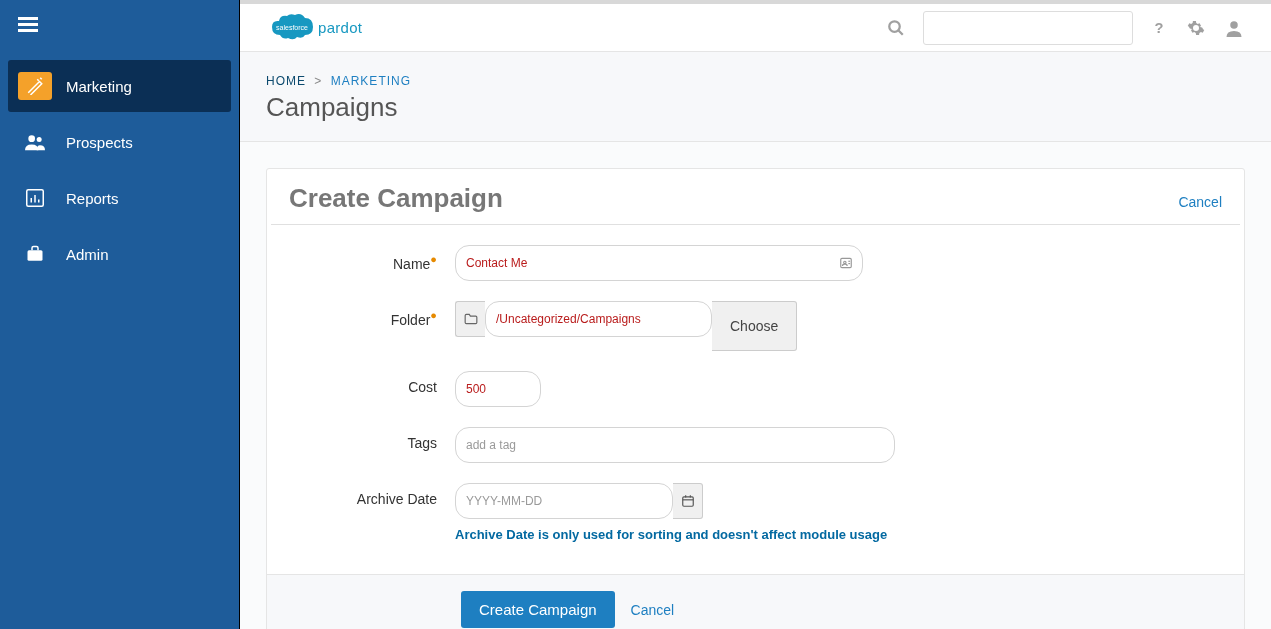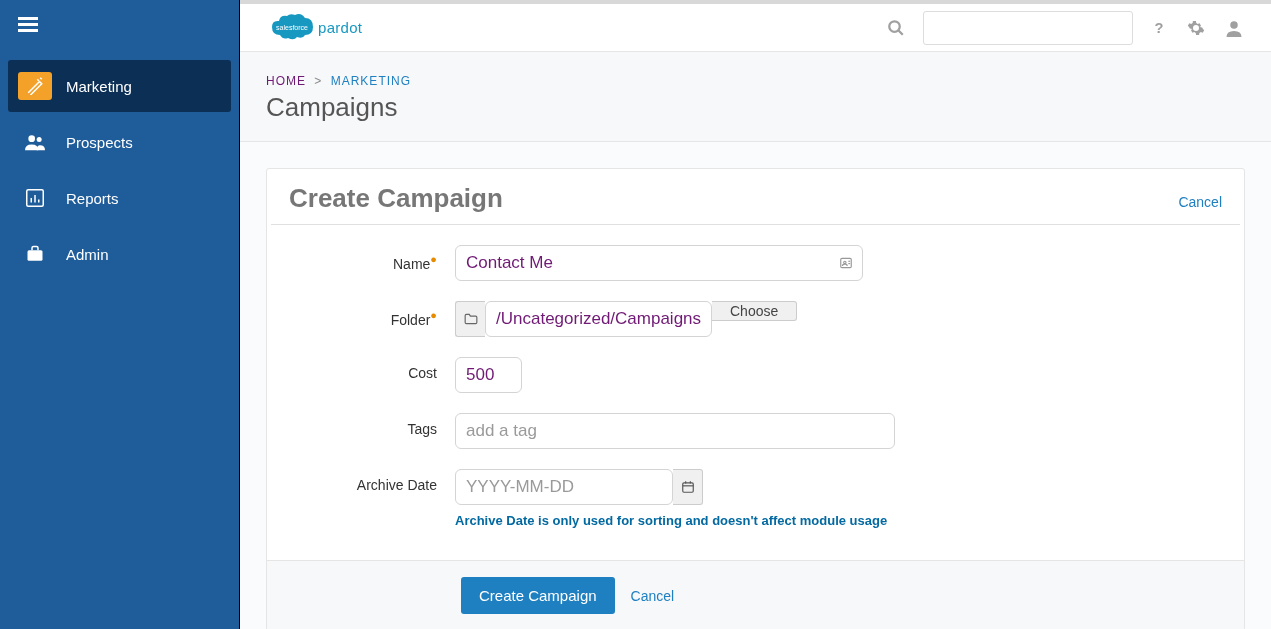--- a/index.html
+++ b/index.html
@@ -41,30 +41,30 @@
   .panel { background: #fff; border: 1px solid #e5e5e5; border-radius: 3px; }
   .panel-head { display: flex; align-items: baseline; padding: 14px 18px 10px 18px; border-bottom: 1px solid #e0e0e0; margin: 0 4px; }
   .panel-title { font-size: 26px; color: #777; font-weight: 600; flex: 1; }
   .cancel-link { color: #1e7fc1; font-size: 14px; cursor: pointer; }
 
   .form { padding: 20px 18px 26px 18px; }
   .form-row { display: flex; align-items: flex-start; margin-bottom: 20px; }
   .form-label { width: 170px; text-align: right; padding-right: 18px; padding-top: 8px; color: #333; font-size: 14px; font-weight: 500; }
   .form-label .req { color: #e68a00; font-size: 11px; vertical-align: super; }
   .form-control-wrap { flex: 1; }
-  input.txt { height: 36px; border: 1px solid #d4d4d4; border-radius: 6px; padding: 0 10px; font-size: 17px; color: #701a75; background: #fff; }
+  input.txt { height: 36px; border: 1px solid #d4d4d4; border-radius: 14px; padding: 0 10px; font-size: 12px; color: #b91c1c; background: #fff; }
   input.txt::placeholder { color: #9a9a9a; }
   .name-input { width: 408px; position: relative; }
   .name-wrap { position: relative; display: inline-block; }
   .name-wrap .card-icon { position: absolute; right: 10px; top: 50%; transform: translateY(-50%); color: #999; }
   .folder-group { display: flex; }
   .folder-icon-btn { width: 30px; height: 36px; border: 1px solid #ccc; border-right: none; background: #f0f0f0; display: flex; align-items: center; justify-content: center; border-radius: 3px 0 0 3px; color: #666; }
   .folder-input { width: 227px; border-radius: 0; color: #9a9a9a; }
-  .choose-btn { height: 20px; padding: 0 18px; border: 1px solid #ccc; border-left: none; background: #f0f0f0; border-radius: 0 3px 3px 0; color: #444; cursor: pointer; font-size: 14px; }
-  .cost-input { width: 67px; }
+  .choose-btn { height: 50px; padding: 0 18px; border: 1px solid #ccc; border-left: none; background: #f0f0f0; border-radius: 0 3px 3px 0; color: #444; cursor: pointer; font-size: 14px; }
+  .cost-input { width: 86px; }
   .tags-input { width: 440px; font-style: normal; }
   .date-group { display: flex; }
   .date-input { width: 218px; border-radius: 3px 0 0 3px; }
   .date-btn { width: 30px; height: 36px; border: 1px solid #ccc; border-left: none; background: #f0f0f0; border-radius: 0 3px 3px 0; display: flex; align-items: center; justify-content: center; color: #555; cursor: pointer; }
   .help-text { color: #0369a1; font-size: 13px; margin-top: 8px; font-weight: bold; }
 
   
   .panel-footer { background: #f7f8fa; border-top: 1px solid #e5e5e5; padding: 16px 18px; display: flex; align-items: center; }
   .footer-spacer-left { width: 176px; }
   .primary-btn { background: #1e7fc1; color: #fff; border: none; border-radius: 3px; padding: 10px 18px; font-size: 15px; cursor: pointer; }
@@ -157,21 +157,21 @@
     <span class="topbar-icon">
       <svg width="18" height="18" viewBox="0 0 24 24" fill="currentColor">
           <circle cx="12" cy="8" r="5"></circle>
           <path d="M2 24 Q2 16 12 16 Q22 16 22 24 Z"></path>
         </svg>
     </span>
   </div>
 
   <div class="page-header">
     <div class="breadcrumb">
-      <a style="color:#701a75;text-decoration:none;cursor:pointer;">HOME</a>
+      <a style="color:#0c4a6e;text-decoration:none;cursor:pointer;">HOME</a>
       <span class="sep">&gt;</span>
       <a style="color:#1e7fc1;text-decoration:none;cursor:pointer;">MARKETING</a>
     </div>
     <h1 class="page-title">Campaigns</h1>
   </div>
 
   <div class="content">
     <div class="panel">
       <div class="panel-head">
         <h2 class="panel-title">Create Campaign</h2>

